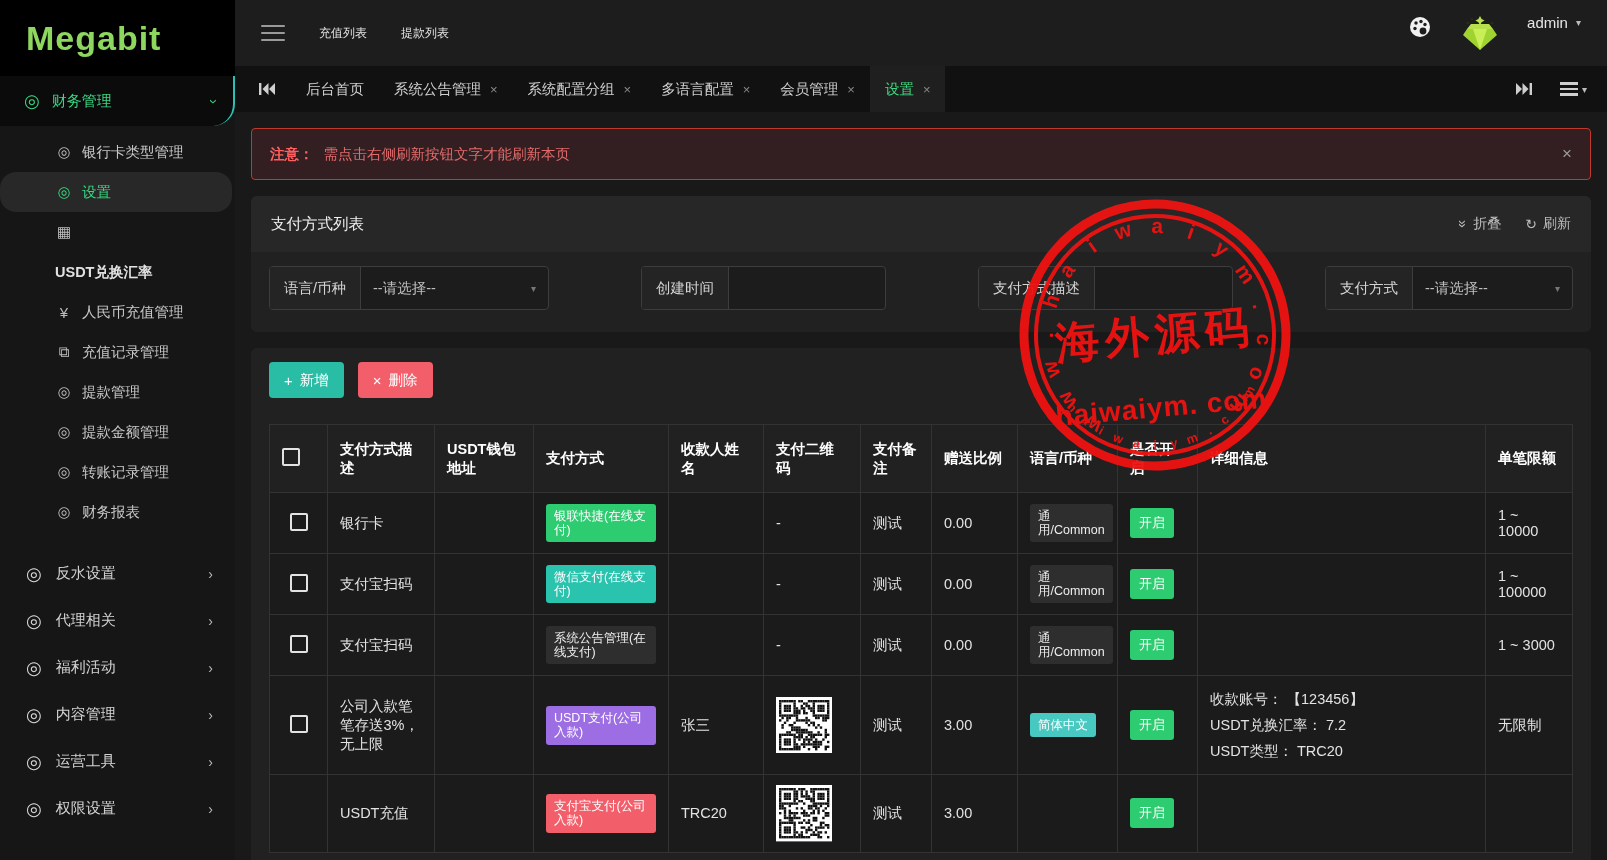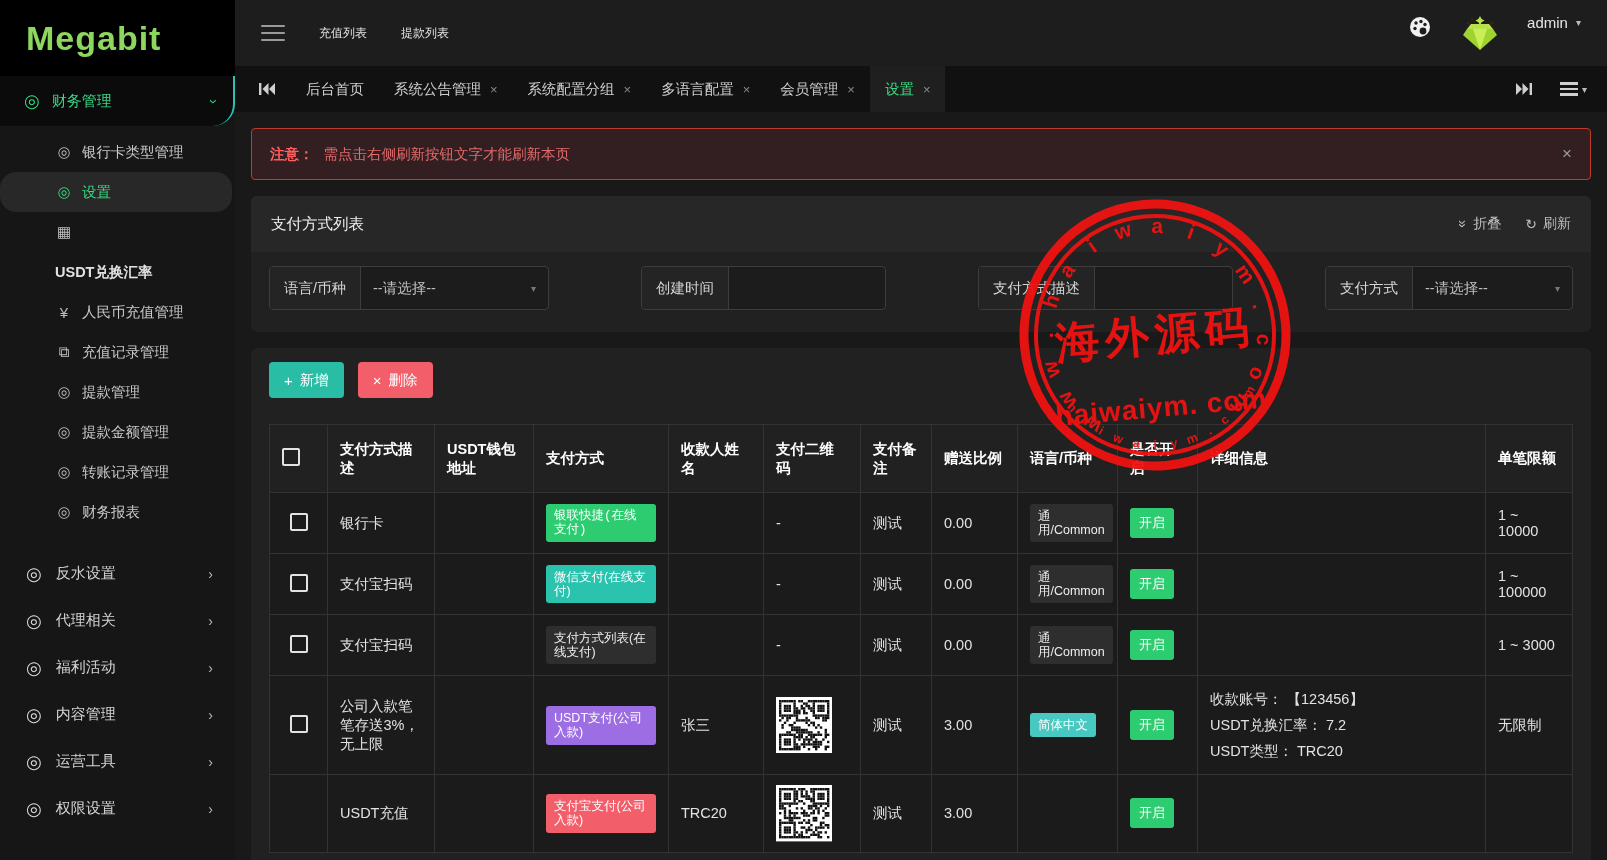--- a/index.html
+++ b/index.html
@@ -85,21 +85,21 @@
   .btn .sym { font-size:15px; }
 
   
   .table-wrap { margin-top:26px; }
   table { border-collapse:collapse; width:100%; table-layout:fixed; background:#1b1b1b; }
   th,td { border:1px solid #333; padding:10px 12px; vertical-align:middle; }
   th { background:#212121; color:#fff; font-weight:700; font-size:14.5px; text-align:left; height:68px; }
   td { color:#e2e2e2; font-size:14.5px; height:61px; }
   .checkbox { display:inline-block; width:18px; height:18px; border:2px solid #e3e3e3; border-radius:2px; background:transparent; }
   .badge { display:inline-block; padding:5px 8px; border-radius:3px; font-size:12.5px; line-height:1.15; color:#fff; }
-  .badge.green  { background:#2ecc71;font-family:Liberation Mono, monospace; }
+  .badge.green  { background:#2ecc71; }
   .badge.cyan   { background:#29c3ae; }
   .badge.plain  { background:#2e2e2e; color:#ededed; }
   .badge.purple { background:#9d6ee3; }
   .badge.red    { background:#f25f6b; }
   .badge.teal   { background:#47c8c1; }
   .status-badge { display:inline-block; background:#2ecc71; color:#fff; padding:6px 9px; border-radius:3px; font-size:13px; }
   .detail-line { line-height:1.8; }
   .qr-cell svg { display:block; }
 
   
@@ -412,21 +412,21 @@
                     <td></td>
                     <td>
                       <div>1 ~</div>
                       <div>100000</div>
                     </td>
                   </tr>
                   <tr>
                     <td style="text-align: center;"><span class="checkbox"></span></td>
                     <td>支付宝扫码</td>
                     <td></td>
-                    <td><span class="badge plain">支付方式列表(在线支付)</span></td>
+                    <td><span class="badge plain">系统公告管理(在线支付)</span></td>
                     <td></td>
                     <td class="qr-cell">-</td>
                     <td>测试</td>
                     <td>0.00</td>
                     <td><span class="badge plain">通用/Common</span></td>
                     <td><span class="status-badge">开启</span></td>
                     <td></td>
                     <td>
                       <div>1 ~ 3000</div>
                     </td>

